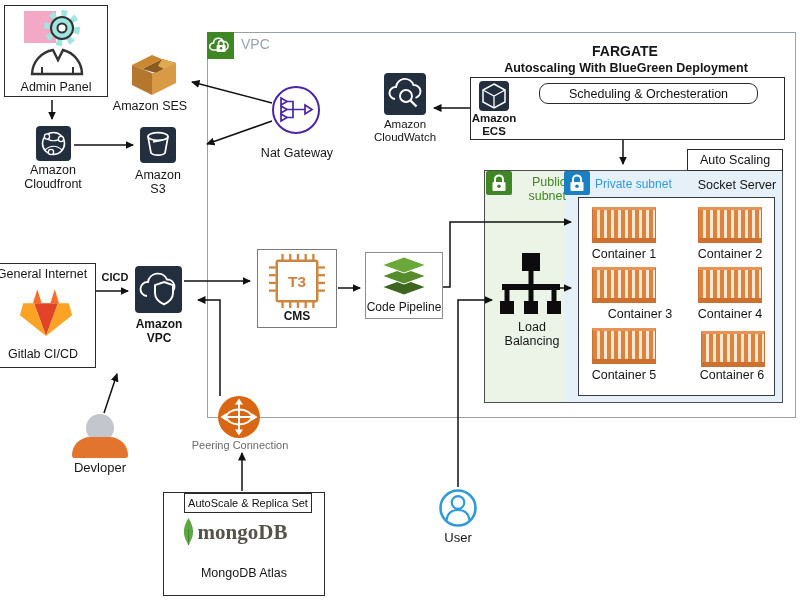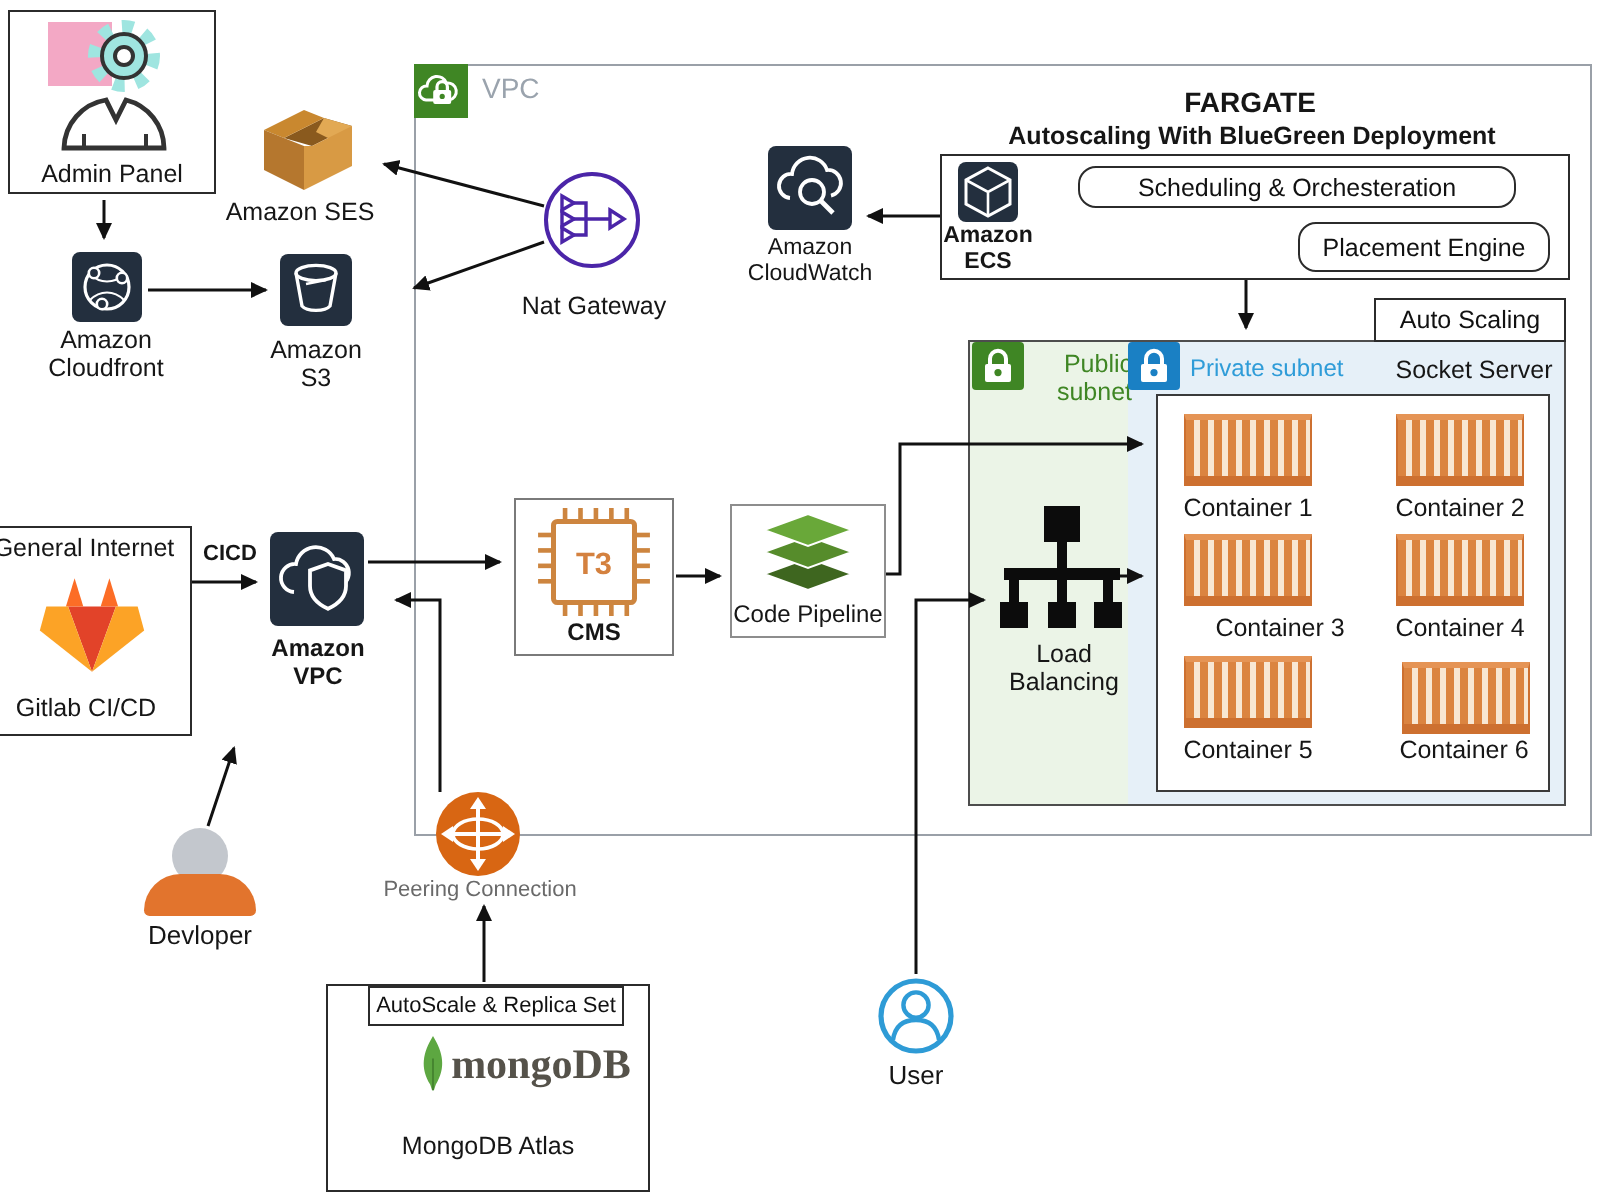--- a/index.html
+++ b/index.html
@@ -104,21 +104,20 @@
   <div class="lbl" style="left:478px;top:61px;width:296px;font-size:12.5px;font-weight:bold;">Autoscaling With BlueGreen Deployment</div>
   <div class="box" style="left:470px;top:77px;width:315px;height:63px;"></div>
   <div class="awsq" style="left:479px;top:81px;width:30px;height:30px;">
     <svg width="30" height="30" viewBox="0 0 30 30">
       <polygon points="15,3 26,9 26,21 15,27 4,21 4,9" fill="none" stroke="#fff" stroke-width="1.5"></polygon>
       <path d="M4,9 L15,15 L26,9 M15,15 V27" fill="none" stroke="#fff" stroke-width="1.3"></path>
     </svg>
   </div>
   <div class="lbl" style="left:466px;top:112px;width:56px;font-size:11.5px;font-weight:600;">Amazon ECS</div>
   <div class="rbox" style="left:539px;top:83px;width:219px;height:21px;">Scheduling &amp; Orchesteration</div>
-  <div class="rbox" style="left:649px;top:111px;width:126px;height:25px;">Placement Engine</div>
 
   <div class="abs" style="left:484px;top:170px;width:80px;height:233px;background:#ebf4e7;"></div>
   <div class="abs" style="left:564px;top:170px;width:219px;height:233px;background:#e6f0f8;"></div>
   <div class="abs" style="left:484px;top:170px;width:299px;height:233px;border:1px solid #4d4d4d;box-sizing:border-box;"></div>
 
   <div class="box" style="left:687px;top:149px;width:96px;height:22px;display:flex;align-items:center;justify-content:center;font-size:12.5px;">Auto Scaling</div>
   <div class="lbl" style="left:691px;top:178px;width:92px;font-size:12.5px;">Socket Server</div>
 
   <div class="lockq" style="left:486px;top:171px;width:26px;height:24px;background:#3f8624;">
     <svg width="26" height="24" viewBox="0 0 26 24">
@@ -237,21 +236,21 @@
       <polygon points="17,8.5 21,2.5 25,8.5" fill="#fff"></polygon>
       <polygon points="17,33.5 21,39.5 25,33.5" fill="#fff"></polygon>
       <polygon points="8.5,17 2.5,21 8.5,25" fill="#fff"></polygon>
       <polygon points="33.5,17 39.5,21 33.5,25" fill="#fff"></polygon>
     </svg>
   </div>
   <div class="lbl" style="left:190px;top:439px;width:100px;font-size:11px;color:#6a6a6a;">Peering Connection</div>
 
   <div class="box" style="left:163px;top:492px;width:162px;height:104px;"></div>
   <div class="box" style="left:184px;top:493px;width:128px;height:20px;display:flex;align-items:center;justify-content:center;font-size:11px;">AutoScale &amp; Replica Set</div>
-  <div class="abs" style="left:163px;top:518px;width:142px;display:flex;align-items:center;justify-content:center;gap:2px;padding-left:28px;">
+  <div class="abs" style="left:163px;top:518px;width:142px;display:flex;align-items:center;justify-content:center;gap:2px;">
     <span>
       <svg width="15" height="28" viewBox="0 0 16 30">
         <path d="M8,0 C2.5,9 1,17 6.5,26 L7.5,29 L8.5,29 L9.5,26 C15,17 13.5,9 8,0 Z" fill="#5da741"></path>
         <line x1="8" y1="12" x2="8" y2="29" stroke="#3f7a2b" stroke-width="0.8"></line>
       </svg>
     </span>
     <span style="font-family:'Liberation Serif',serif;font-size:21px;font-weight:bold;color:#55524a;">mongoDB</span>
   </div>
   <div class="lbl" style="left:196px;top:566px;width:96px;font-size:12.5px;">MongoDB Atlas</div>
 

